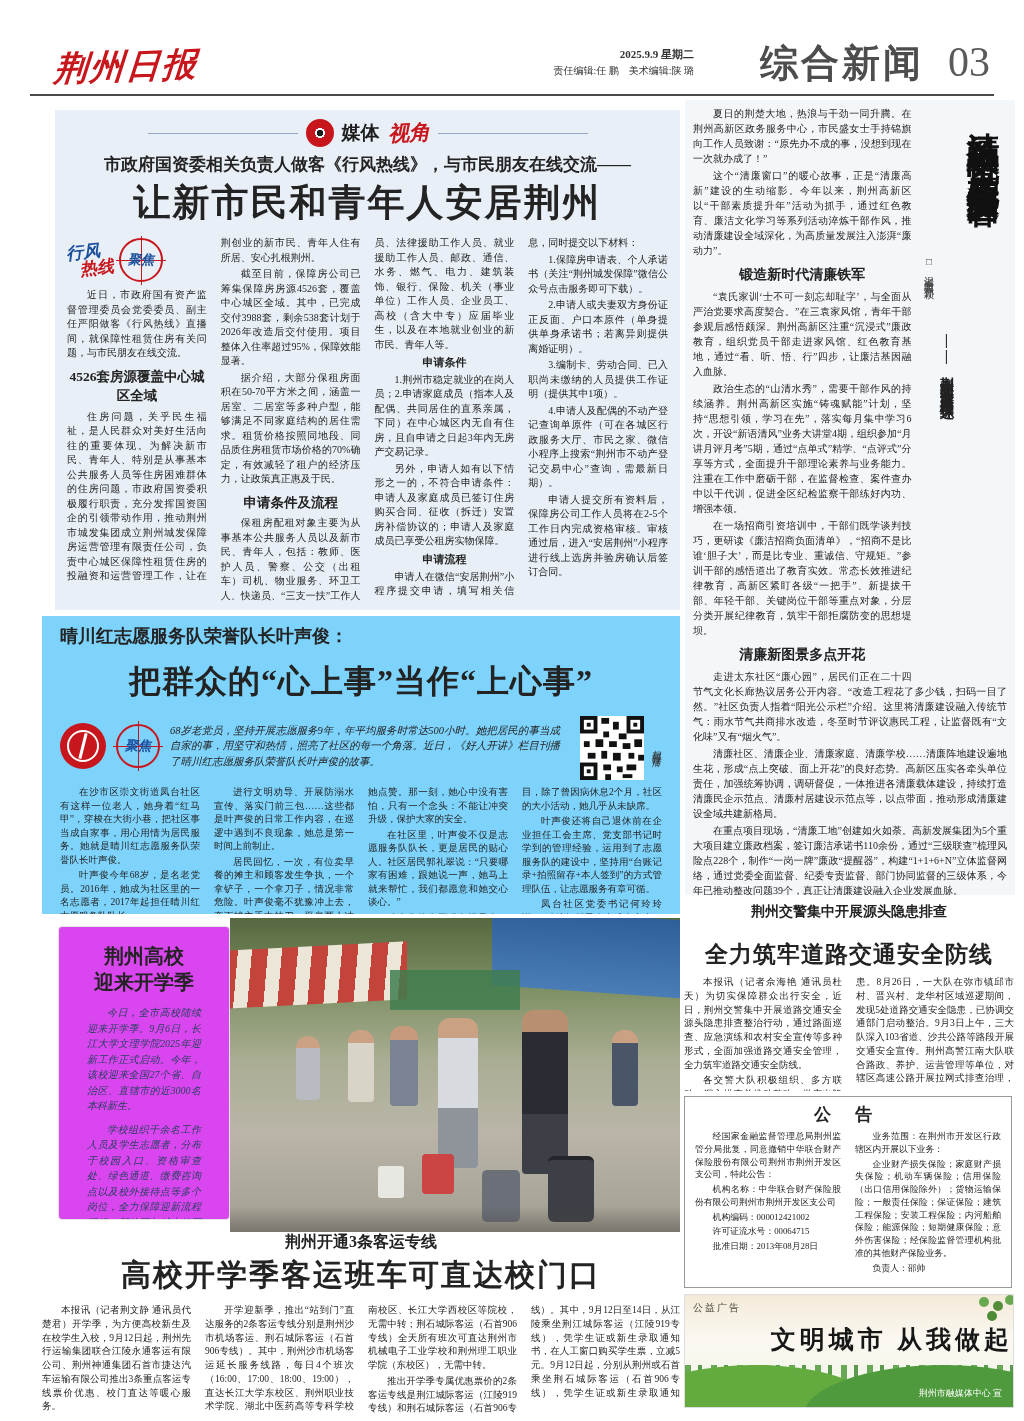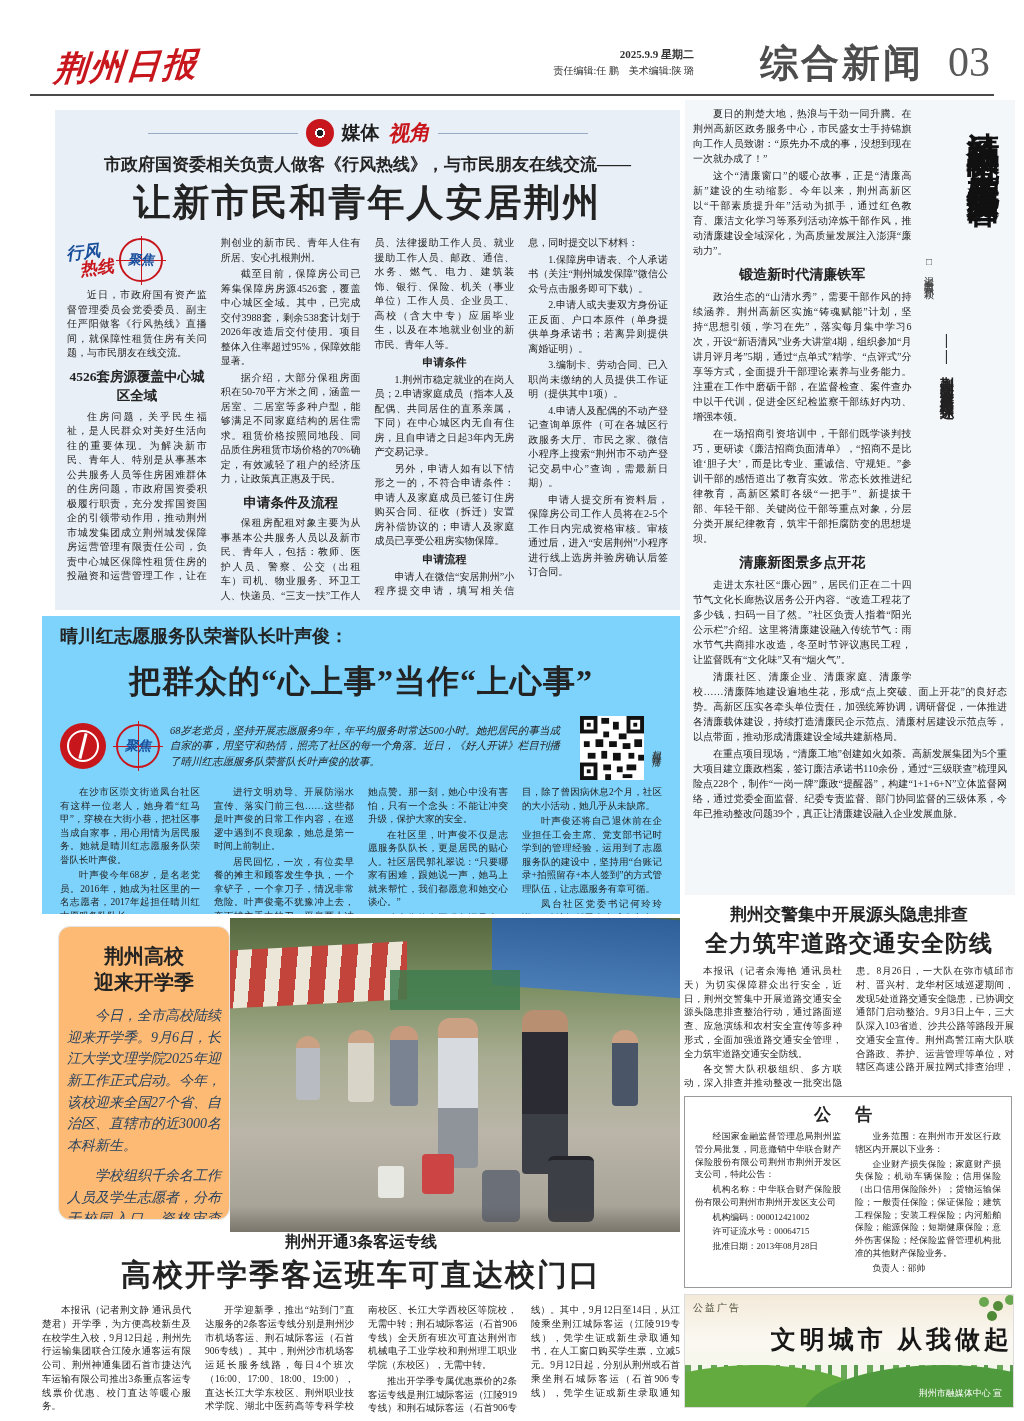--- a/index.html
+++ b/index.html
@@ -56,24 +56,24 @@
              padding:8px 18px;box-sizing:border-box;overflow:hidden;}
   .mid-kicker{font-size:18px;font-weight:700;margin:0 0 2px;}
   .mid-headline{text-align:center;font-size:32px;font-weight:900;letter-spacing:1px;margin:12px 0 8px;}
   .mid-introrow{display:flex;gap:10px;align-items:center;margin-bottom:6px;}
   .seal-red{width:46px;height:46px;border-radius:50%;background:#c8161d;flex:0 0 auto;position:relative;}
   .seal-red::after{content:"";position:absolute;inset:7px;border:2px solid #fff;border-radius:50%;}
   .seal-red::before{content:"";position:absolute;left:50%;top:10px;bottom:10px;width:3px;background:#fff;transform:translateX(-50%) rotate(14deg);}
   .mid-intro{font-size:10.5px;font-style:italic;line-height:1.5;text-align:justify;max-width:420px;}
   .mid-body{height:158px;overflow:hidden;font-size:9.5px;line-height:1.42;}
   
-  #campus-card{position:absolute;left:58px;top:926px;width:172px;height:294px;background:#fdba74;
-               border:1px solid #e4e4e4;border-radius:12px;padding:16px 8px;box-sizing:border-box;z-index:2;overflow:hidden;}
+  #campus-card{position:absolute;left:58px;top:926px;width:172px;height:294px;background:#d946ef;
+               border:1px solid #e4e4e4;border-radius:4px;padding:16px 28px;box-sizing:border-box;z-index:2;overflow:hidden;}
   .camp-title{text-align:center;font-size:20px;font-weight:900;line-height:1.3;margin:0 0 10px;}
-  .camp-p{font-size:14px;font-style:italic;text-indent:2em;text-align:justify;line-height:1.55;margin:8px 0 3px;color:#27415f;}
+  .camp-p{font-size:10px;font-style:italic;text-indent:2em;text-align:justify;line-height:1.55;margin:8px 0 3px;color:#27415f;}
   .camp-credit{font-size:15px;font-style:italic;color:#27415f;margin-top:19px;}
   #photo{position:absolute;left:230px;top:918px;width:450px;height:314px;overflow:hidden;
          background:linear-gradient(180deg,#55683f 0%,#7d8f63 22%,#a9ad92 45%,#bab5a8 68%,#a29e92 100%);}
   .ph{position:absolute;}
   .ph-tent-red{left:-8px;top:28px;width:185px;height:58px;transform:skewY(-3deg);
      background:repeating-linear-gradient(95deg,#c2443a 0 16px,#ece6d8 16px 30px);}
   .ph-tent-blue{right:-12px;top:-4px;width:200px;height:78px;transform:skewY(4deg);
      background:linear-gradient(180deg,#2e5f98,#4a7cb5);}
   .ph-tent-green{left:160px;top:52px;width:130px;height:40px;background:#3f7c4f;opacity:.85;}
   .ph-person{border-radius:12px 12px 4px 4px;}
@@ -83,21 +83,21 @@
   .p4{left:292px;top:92px;width:46px;height:164px;background:linear-gradient(180deg,#b98f71 0 22px,#2b2b33 22px 104px,#3c3f46 104px);}
   .p5{left:382px;top:112px;width:26px;height:76px;background:linear-gradient(180deg,#caa183 0 13px,#4b5568 13px);}
   .p6{left:66px;top:118px;width:24px;height:64px;background:linear-gradient(180deg,#caa183 0 12px,#b8bcc2 12px);}
   .ph-lug1{left:318px;top:238px;width:46px;height:62px;background:#3c3f46;border-radius:6px;border-top:4px solid #23252a;}
   .ph-lug2{left:252px;top:252px;width:38px;height:52px;background:#6b6f78;border-radius:5px;}
   .ph-bag-red{left:192px;top:236px;width:32px;height:40px;background:#cc4444;border-radius:4px;}
   .ph-bag-w{left:148px;top:248px;width:26px;height:32px;background:#e8e8e2;border-radius:3px;}
   .ph-ground{left:0;bottom:0;width:100%;height:26px;background:linear-gradient(180deg,rgba(90,88,80,.0),rgba(70,68,62,.45));}
   
   #traffic{position:absolute;left:684px;top:903px;width:330px;height:188px;overflow:hidden;}
-  .tr-kicker{text-align:center;font-size:17px;font-weight:700;margin:0 0 2px;}
+  .tr-kicker{text-align:center;font-size:14px;font-weight:700;margin:0 0 18px;}
   .tr-headline{text-align:center;font-size:23px;font-weight:900;margin:0 0 6px;letter-spacing:1px;}
   .tr-body{font-size:9.5px;line-height:1.45;height:132px;overflow:hidden;}
   
   #notice{position:absolute;left:684px;top:1096px;width:328px;height:192px;border:1px solid #9a9a9a;
           padding:6px 10px;box-sizing:border-box;overflow:hidden;}
   .no-title{text-align:center;font-size:17px;font-weight:900;letter-spacing:10px;margin:0 0 4px;}
   .no-body{font-size:8.8px;line-height:1.45;height:150px;overflow:hidden;}
   
   #bus{position:absolute;left:42px;top:1232px;width:638px;height:186px;overflow:hidden;}
   .bus-kicker{text-align:center;font-size:16px;font-weight:700;margin:0 0 2px;}
@@ -175,20 +175,21 @@
 <section id="qf-panel">
   <div class="qf-vert">
     <h1 class="qf-title">清风劲吹千帆竞  廉花绽放满园春</h1>
     <div class="qf-sub">——荆州高新区『清廉高新』建设综述</div>
     <div class="qf-byline">□记者 黄思明 孙颖</div>
   </div>
   <div>
       <p class="para">夏日的荆楚大地，热浪与干劲一同升腾。在荆州高新区政务服务中心，市民盛女士手持锦旗向工作人员致谢：“原先办不成的事，没想到现在一次就办成了！”</p>
       <p class="para">这个“清廉窗口”的暖心故事，正是“清廉高新”建设的生动缩影。今年以来，荆州高新区以“干部素质提升年”活动为抓手，通过红色教育、廉洁文化学习等系列活动淬炼干部作风，推动清廉建设全域深化，为高质量发展注入澎湃“廉动力”。</p>
       <h3 class="flow-sub">锻造新时代清廉铁军</h3>
+      <p class="para">“袁氏家训‘士不可一刻忘却耻字’，与全面从严治党要求高度契合。”在三袁家风馆，青年干部参观后感悟颇深。荆州高新区注重“沉浸式”廉政教育，组织党员干部走进家风馆、红色教育基地，通过“看、听、悟、行”四步，让廉洁基因融入血脉。</p>
       <p class="para">政治生态的“山清水秀”，需要干部作风的持续涵养。荆州高新区实施“铸魂赋能”计划，坚持“思想引领，学习在先”，落实每月集中学习6次，开设“新语清风”业务大讲堂4期，组织参加“月讲月评月考”5期，通过“点单式”精学、“点评式”分享等方式，全面提升干部理论素养与业务能力。注重在工作中磨砺干部，在监督检查、案件查办中以干代训，促进全区纪检监察干部练好内功、增强本领。</p>
       <p class="para">在一场招商引资培训中，干部们既学谈判技巧，更研读《廉洁招商负面清单》，“招商不是比谁‘胆子大’，而是比专业、重诚信、守规矩。”参训干部的感悟道出了教育实效。常态长效推进纪律教育，高新区紧盯各级“一把手”、新提拔干部、年轻干部、关键岗位干部等重点对象，分层分类开展纪律教育，筑牢干部拒腐防变的思想堤坝。</p>
       <h3 class="flow-sub">清廉新图景多点开花</h3>
       <p class="para">走进太东社区“廉心园”，居民们正在二十四节气文化长廊热议居务公开内容。“改造工程花了多少钱，扫码一目了然。”社区负责人指着“阳光公示栏”介绍。这里将清廉建设融入传统节气：雨水节气共商排水改造，冬至时节评议惠民工程，让监督既有“文化味”又有“烟火气”。</p>
       <p class="para">清廉社区、清廉企业、清廉家庭、清廉学校……清廉阵地建设遍地生花，形成“点上突破、面上开花”的良好态势。高新区压实各牵头单位责任，加强统筹协调，调研督促，一体推进各清廉载体建设，持续打造清廉民企示范点、清廉村居建设示范点等，以点带面，推动形成清廉建设全域共建新格局。</p>
       <p class="para">在重点项目现场，“清廉工地”创建如火如荼。高新发展集团为5个重大项目建立廉政档案，签订廉洁承诺书110余份，通过“三级联查”梳理风险点228个，制作“一岗一牌”廉政“提醒器”，构建“1+1+6+N”立体监督网络，通过党委全面监督、纪委专责监督、部门协同监督的三级体系，今年已推动整改问题39个，真正让清廉建设融入企业发展血脉。</p>
     </div>
 </section>
 
 <section id="mid-panel">

